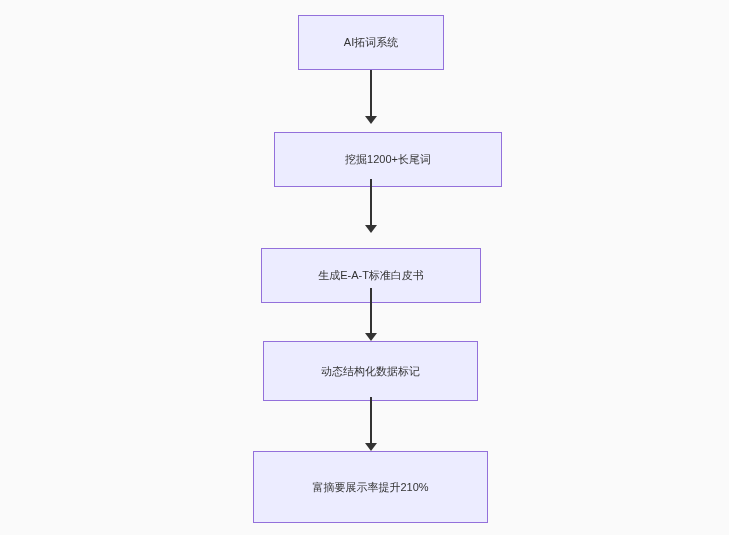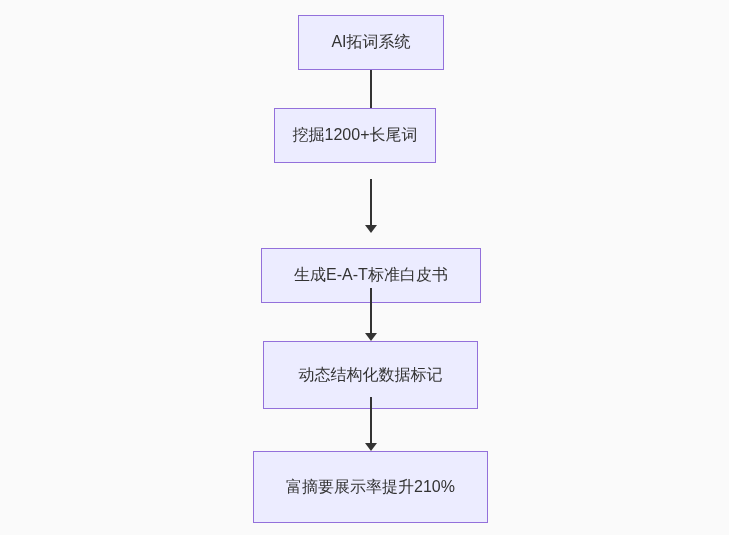--- a/index.html
+++ b/index.html
@@ -17,31 +17,31 @@
     position: relative;
     width: 729px;
     height: 535px;
   }
   .node {
     position: absolute;
     box-sizing: border-box;
     background: #ececff;
     border: 1px solid #9370db;
     color: #333333;
-    font-size: 16px;
+    font-size: 11px;
     display: flex;
     align-items: center;
     justify-content: center;
     text-align: center;
     white-space: nowrap;
   }
   .node-1 { left: 298px; top: 15px;  width: 146px; height: 55px; }
-  .node-2 { left: 274px; top: 108px; width: 162px; height: 55px; }
+  .node-2 { left: 274px; top: 132px; width: 228px; height: 55px; }
   .node-3 { left: 261px; top: 233px; width: 220px; height: 55px; margin-top: 15px; }
-  .node-4 { left: 263px; top: 341px; width: 215px; height: 68px; }
+  .node-4 { left: 263px; top: 341px; width: 215px; height: 60px; }
   .node-5 { left: 253px; top: 451px; width: 235px; height: 72px; }
 
   .edge {
     position: absolute;
     left: 364px;
     width: 14px;
   }
   .edge-1 { top: 70px;  height: 54px; }
   .edge-2 { top: 179px; height: 54px; }
   .edge-3 { top: 288px; height: 53px; }

